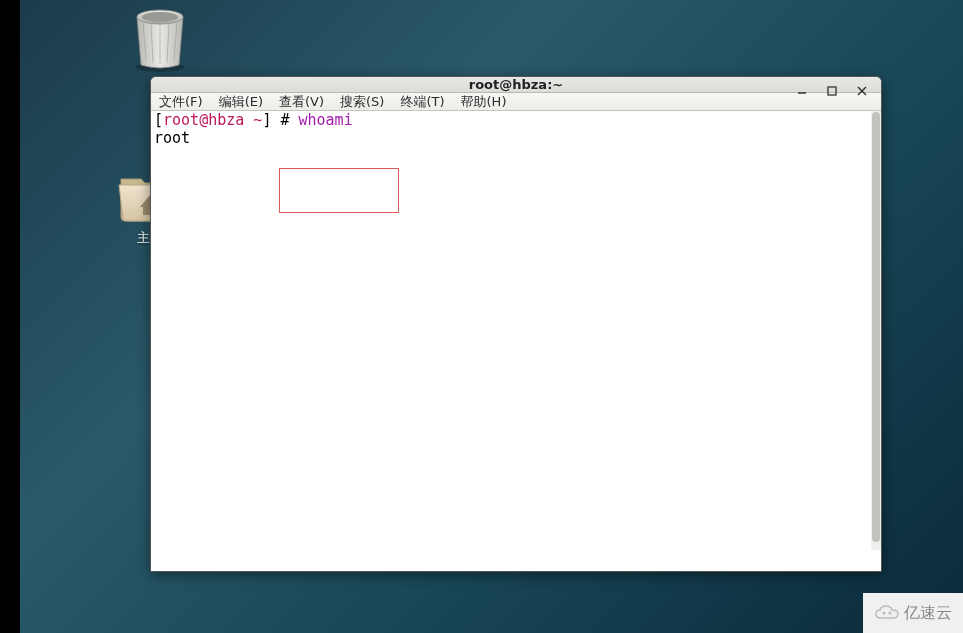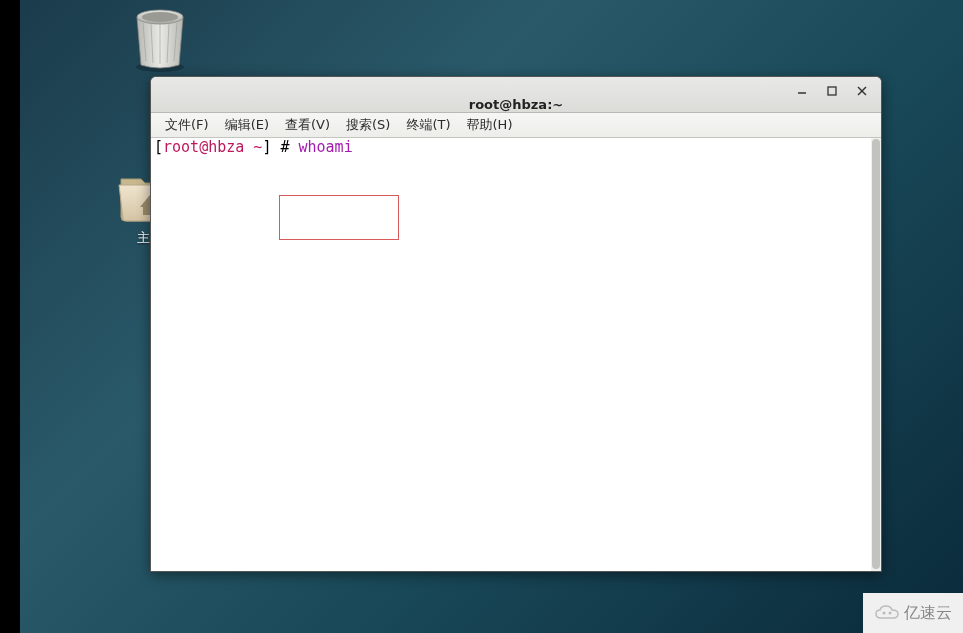--- a/index.html
+++ b/index.html
@@ -41,21 +41,21 @@
       top: 76px;
       width: 732px;
       height: 496px;
       background: #fff;
       border: 1px solid #555;
       border-radius: 6px 6px 0 0;
       box-shadow: 0 3px 14px rgba(0,0,0,0.45);
       overflow: hidden;
     }
     .titlebar {
-      height: 36px;
+      height: 16px;
       background: linear-gradient(to bottom, #e8e8e6 0%, #dcdcd9 100%);
       border-bottom: 1px solid #b8b8b5;
       border-radius: 6px 6px 0 0;
       display: flex;
       align-items: flex-end;
       position: relative;
     }
     .titlebar-title {
       flex: 1;
       text-align: center;
@@ -76,26 +76,25 @@
       font-size: 11px;
       color: #333;
       display: flex;
       align-items: center;
       justify-content: center;
       cursor: pointer;
     }
     .win-btn svg { display:block; }
 
     .menubar {
-      height: 25px;
+      height: 18px;
       background: linear-gradient(to bottom, #f6f6f4 0%, #ededea 100%);
       border-bottom: 1px solid #c4c4c1;
       display: flex;
       align-items: center;
-      padding-left: 6px;
       font-size: 13px;
       color: #2c2c2c;
     }
     .menu-item {
       padding: 3px 8px;
       cursor: pointer;
     }
 
     .terminal-body {
       position: relative;
@@ -228,20 +227,21 @@
       <div class="menu-item">文件(F)</div>
       <div class="menu-item">编辑(E)</div>
       <div class="menu-item">查看(V)</div>
       <div class="menu-item">搜索(S)</div>
       <div class="menu-item">终端(T)</div>
       <div class="menu-item">帮助(H)</div>
     </div>
 
     <div class="terminal-body">
       <div class="term-line"><span class="bracket">[</span><span class="prompt">root@hbza ~</span><span class="bracket">]</span><span class="hash"> # </span><span class="cmd-text">whoami</span></div>
+      <div class="term-line output">root</div>
       <div class="highlight-box"></div>
       <div class="scrollbar">
         <div class="scrollbar-thumb"></div>
       </div>
     </div>
   </div>
 
   <div class="watermark">
     <svg width="26" height="18" viewBox="0 0 26 18">
       <path d="M 7 14 Q 2 14 2 10 Q 2 6 6 6 Q 7 2 12 2 Q 17 2 18 6 Q 24 6 24 10 Q 24 14 19 14 Z" fill="none" stroke="#999" stroke-width="1.5"></path>

